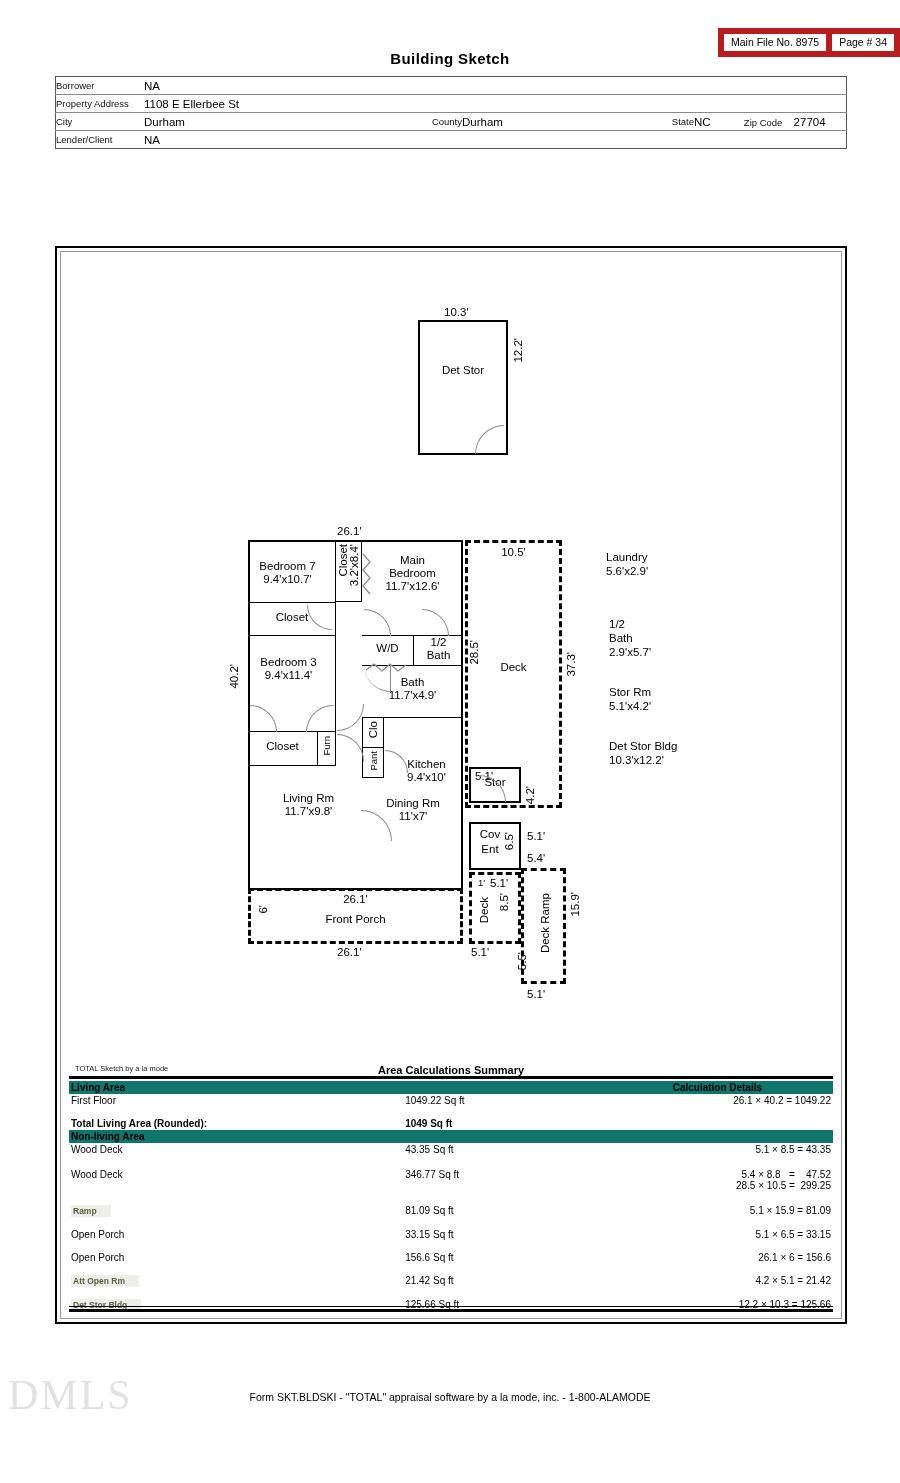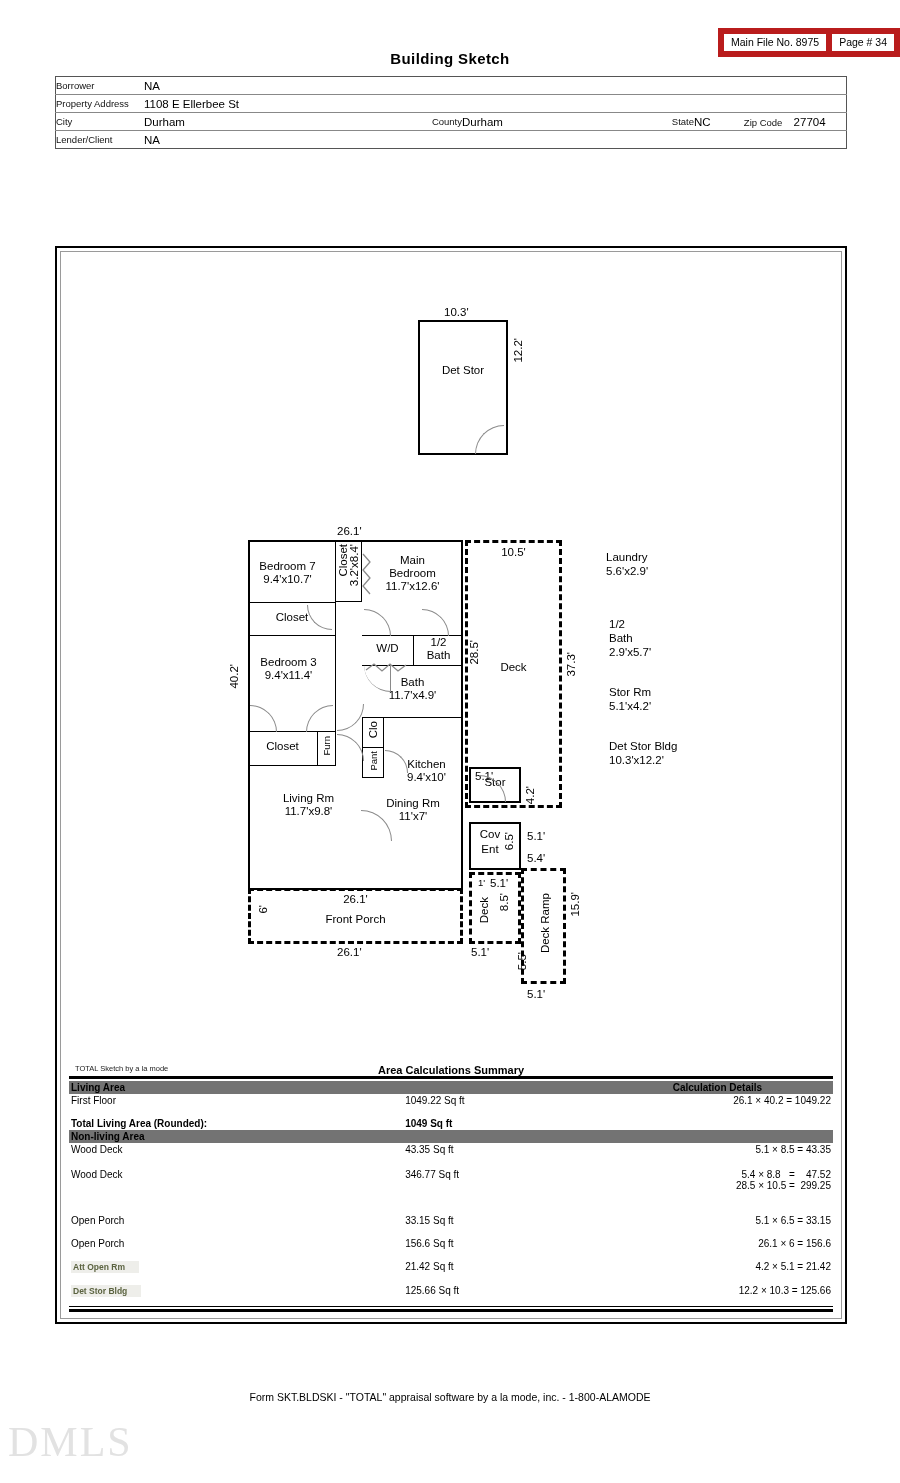--- a/index.html
+++ b/index.html
@@ -36,31 +36,31 @@
   .small{font-size:9.5px;}
   .door{position:absolute;border:1.4px solid #8a8a8a;border-radius:50%;}
 
   
   #sketch-credit{position:absolute;left:14px;top:812px;font-size:7.5px;color:#222;}
   #summary-title{position:absolute;left:0;right:0;top:806px;text-align:center;font-size:11px;font-weight:bold;margin-top:6px;}
   #summary-rule{position:absolute;left:8px;right:8px;top:824px;border-top:3px solid #000;border-bottom:1px solid #000;height:2px;}
 
   #area-table{position:absolute;left:8px;right:8px;top:829px;border-collapse:collapse;width:calc(100% - 16px);font-size:10px;}
   #area-table td{padding:1px 0;vertical-align:top;}
-  .sec td{background:#737373;font-weight:bold;font-size:10px;padding:2px 0 2px 2px;}
+  .sec td{background:#0f766e;font-weight:bold;font-size:10px;padding:2px 0 2px 2px;}
   .c-name{width:44%;padding-left:2px!important;}
   .c-area{width:26%;text-align:left;}
   .c-det{width:30%;text-align:right;padding-right:2px!important;}
   .bold td{font-weight:bold;}
   .tag{background:#eeeeea;color:#5b6340;font-weight:bold;font-size:8.5px;padding:1px 14px 1px 2px;display:inline-block;}
   .detline{display:block;white-space:pre;font-size:10px;}
   #area-bottom{position:absolute;left:8px;right:8px;bottom:6px;border-top:1px solid #000;border-bottom:3px solid #000;height:2px;}
 
   
-  #watermark{position:absolute;left:8px;top:1371px;font-size:42px;color:#e2e2e2;letter-spacing:2px;font-family:"Liberation Serif",serif;margin-top:47px;}
+  #watermark{position:absolute;left:8px;top:1371px;font-size:42px;color:#e2e2e2;letter-spacing:2px;font-family:"Liberation Serif",serif;}
   #form-footer{position:absolute;left:0;top:1391px;width:900px;text-align:center;font-size:10.5px;}
 </style>
 </head>
 <body>
 
 <div id="file-badges">
   <div class="badge">Main File No. 8975</div>
   <div class="badge">Page # 34</div>
 </div>
 
@@ -304,20 +304,25 @@
       <td class="c-area">346.77 Sq ft</td>
       <td class="c-det">
         <span class="detline">5.4 × 8.8   =    47.52</span>
         <span class="detline">28.5 × 10.5 =  299.25</span>
       </td>
     </tr>
     <tr>
             <td style="height:10px" colspan="3"></td>
           </tr>
     <tr>
+      <td class="c-name"><span class="tag">Ramp</span></td>
+      <td class="c-area">81.09 Sq ft</td>
+      <td class="c-det">5.1 × 15.9 =    81.09</td>
+    </tr>
+    <tr>
             <td style="height:8px" colspan="3"></td>
           </tr>
     <tr>
       <td class="c-name">Open Porch</td>
       <td class="c-area">33.15 Sq ft</td>
       <td class="c-det">5.1 × 6.5   =    33.15</td>
     </tr>
     <tr>
             <td style="height:8px" colspan="3"></td>
           </tr>

